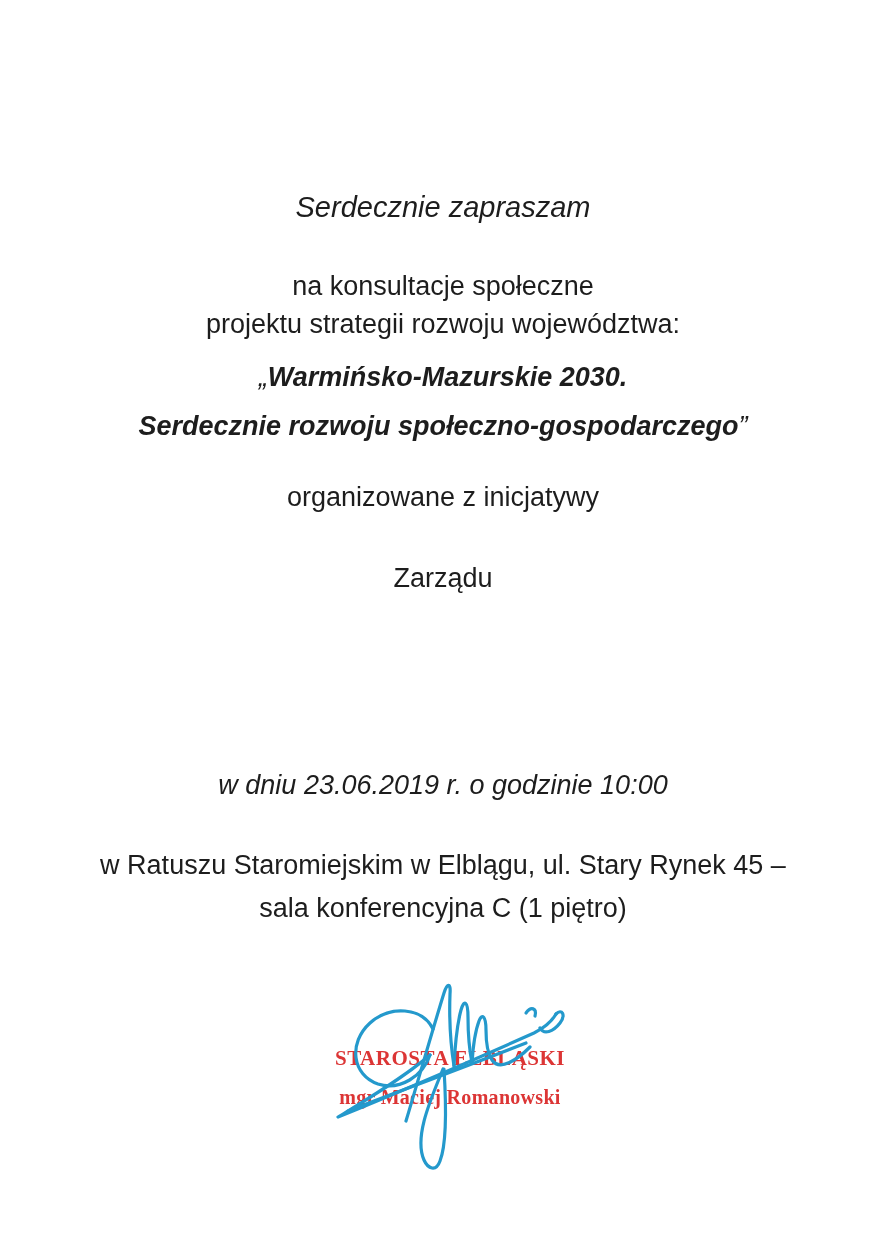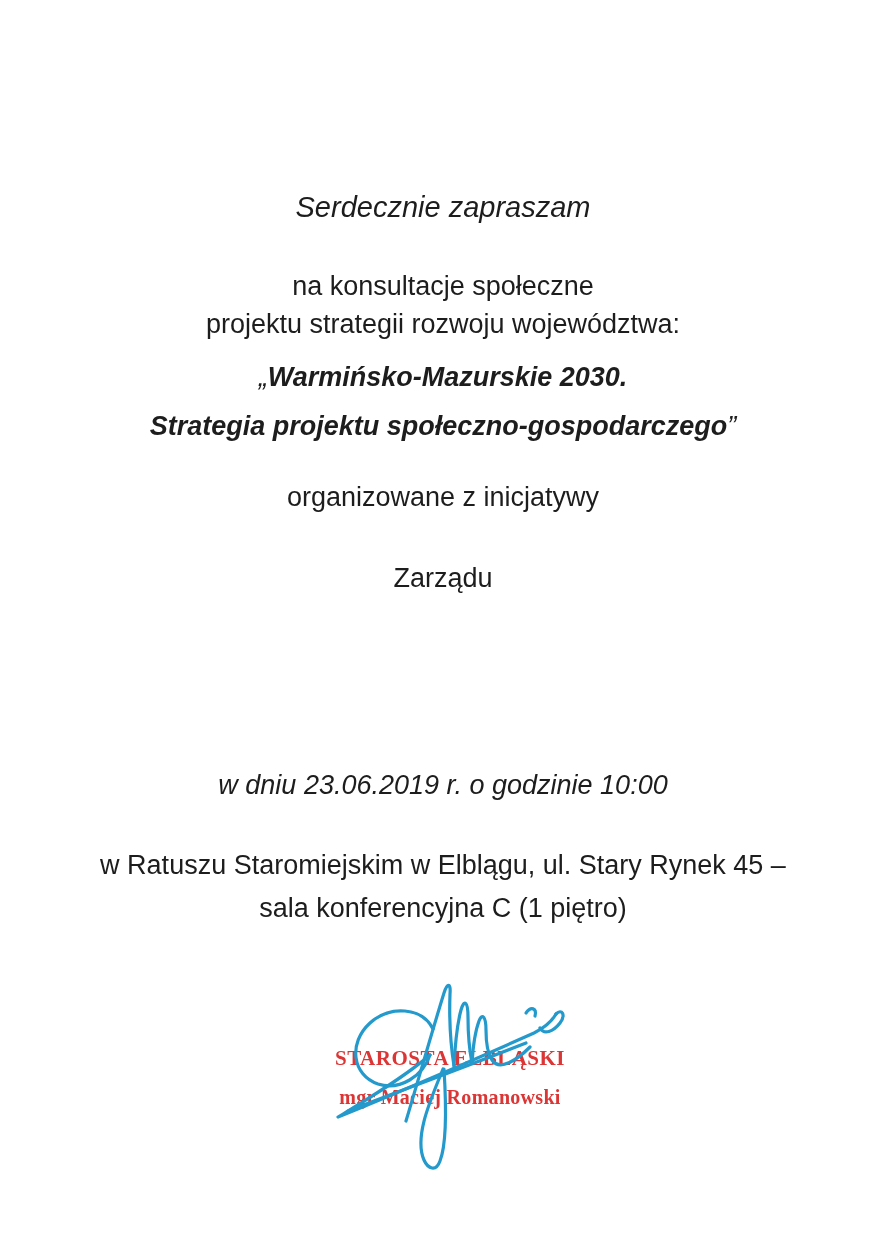--- a/index.html
+++ b/index.html
@@ -71,21 +71,21 @@
 <div class="page">
 
   <div class="line salutation" style="top:190px">Serdecznie zapraszam</div>
 
   <div class="line" style="top:307px">projektu strategii rozwoju województwa:</div>
 
   <div class="line" style="top:269px">na konsultacje społeczne</div>
 
   <div class="line title-line" style="top:360px"><span class="quote">„</span><span>Warmińsko-Mazurskie 2030.</span></div>
 
-  <div class="line title-line" style="top:409px"><span>Strategia projektu społeczno-gospodarczego</span><span class="quote">”</span></div>
+  <div class="line title-line" style="top:409px"><span>Serdecznie rozwoju społeczno-gospodarczego</span><span class="quote">”</span></div>
 
   <div class="line" style="top:561px">Zarządu</div>
 
   <div class="line" style="top:480px">organizowane z inicjatywy</div>
 
 
   <div class="line italic" style="top:768px">w dniu 23.06.2019 r. o godzinie 10:00</div>
 
   <div class="line" style="top:848px">w Ratuszu Staromiejskim w Elblągu, ul. Stary Rynek 45 –</div>
 

